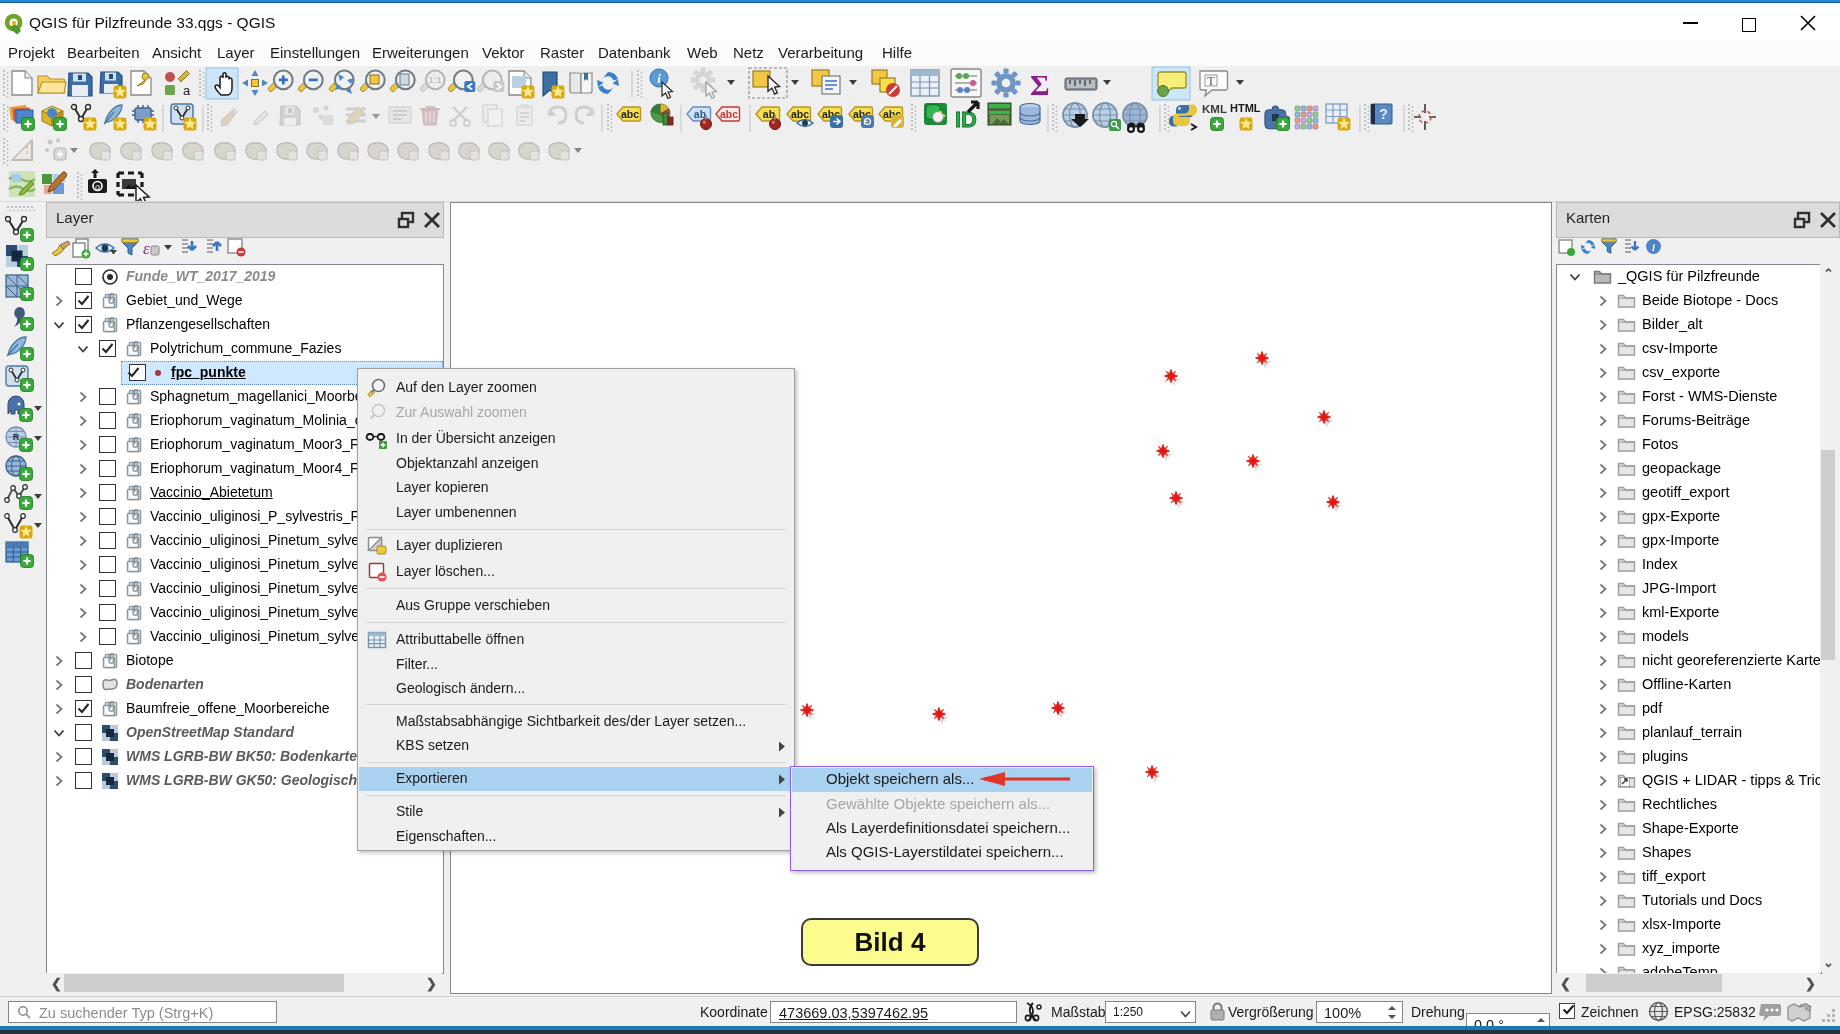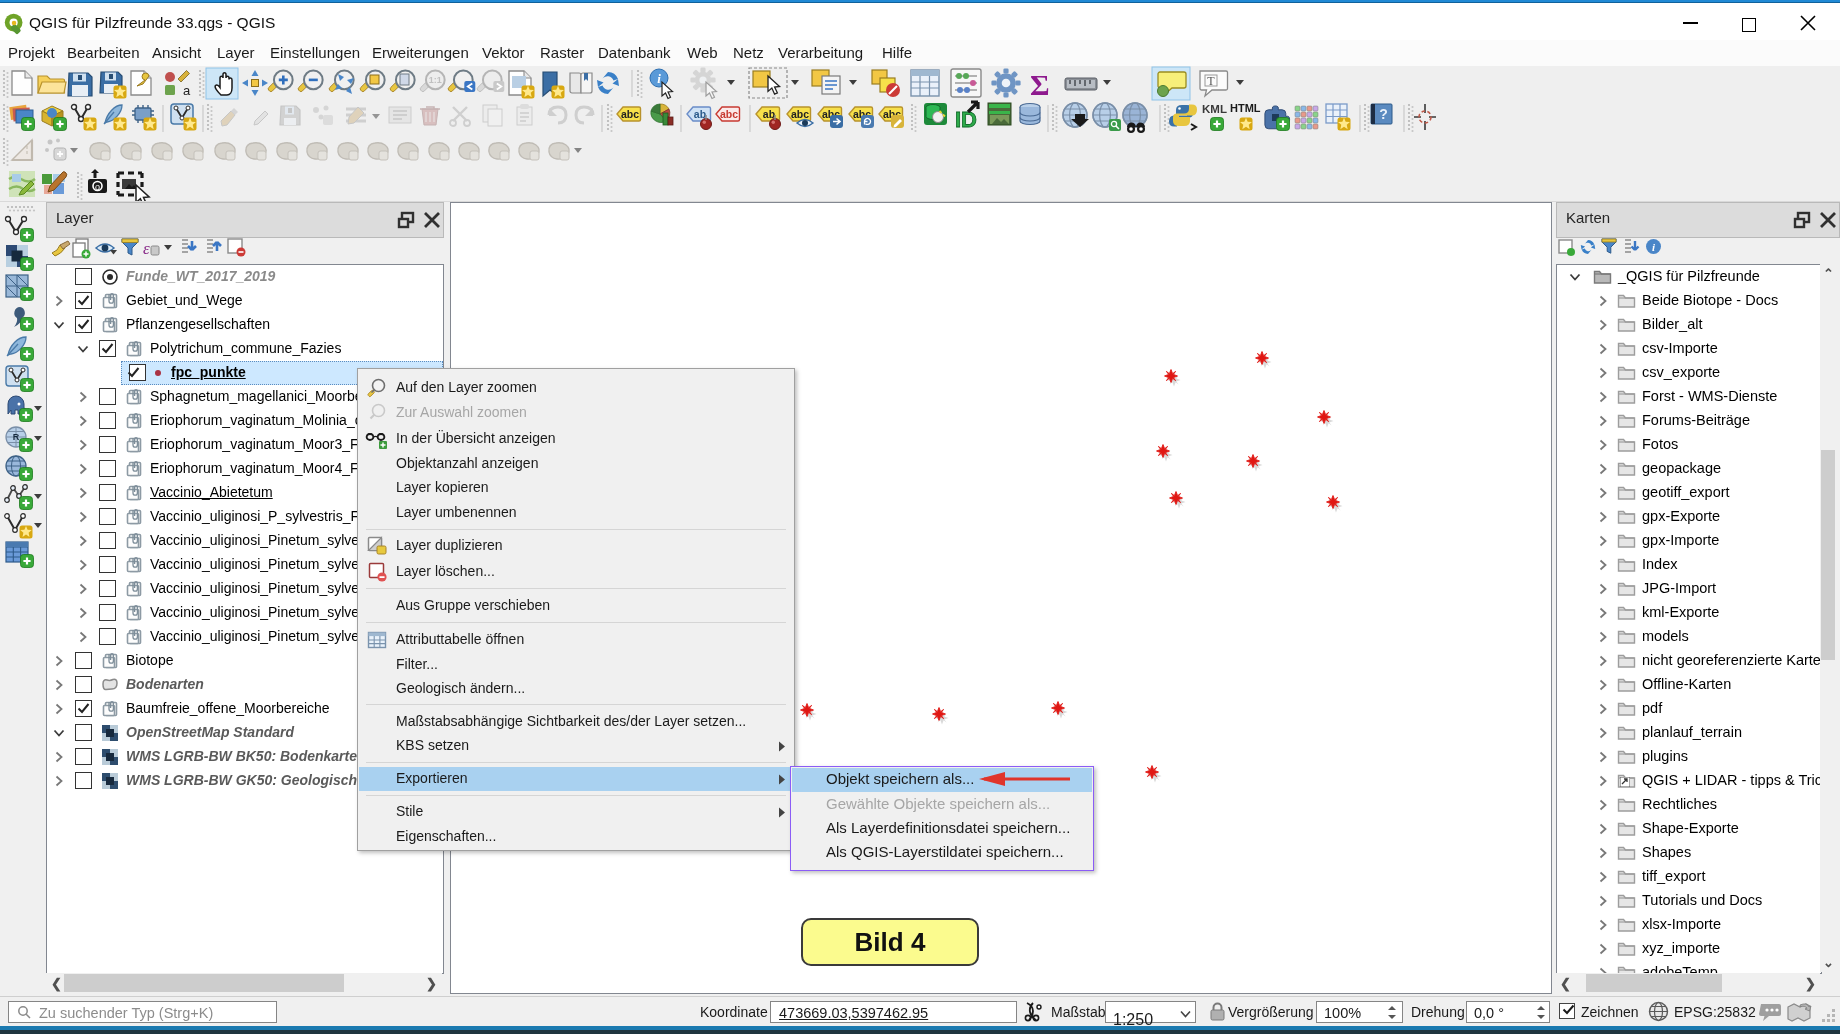--- a/index.html
+++ b/index.html
@@ -1575,39 +1575,39 @@
       <span style="position:absolute;left:8px;top:3px;font-size:14.5px;text-decoration:underline;">473669.03,5397462.95</span>
     </div>
   <svg class="abs" style="left:1023px;top:4px" width="21" height="22" viewBox="0 0 21 22">
       <path d="M4 2 q6 3 6 8 q0 5 -4 9 M10 2 q-4 4 -3 9 q1 5 6 8" fill="none" stroke="#1a1a1a" stroke-width="1.8"></path>
       <circle cx="5" cy="17" r="2.6" fill="none" stroke="#1a1a1a" stroke-width="1.6"></circle>
       <circle cx="13" cy="17" r="2.6" fill="none" stroke="#1a1a1a" stroke-width="1.6"></circle>
       <circle cx="16" cy="6" r="2" fill="#fff" stroke="#1a1a1a" stroke-width="1.4"></circle>
     </svg>
   <span class="sb-label" style="left:1051px">Maßstab</span>
   <div class="sb-box" style="left:1105px;top:4px;width:91px;">
-      <span style="position:absolute;left:7px;top:9px;font-size:16px;">1:250</span>
+      <span style="position:absolute;left:7px;top:3px;font-size:12px;">1:250</span>
     <svg class="abs" style="left:74px;top:8px" width="11" height="8" viewBox="0 0 11 8">
         <path d="M1 1.5 L5.5 6.5 L10 1.5" fill="none" stroke="#444" stroke-width="1.6"></path>
       </svg>
     </div>
   <svg class="abs" style="left:1209px;top:5px" width="17" height="20" viewBox="0 0 17 20">
       <rect x="2" y="8" width="13" height="10" rx="1.5" fill="#b0b0b0" stroke="#7a7a7a"></rect>
       <path d="M4.5 8 V5.5 a4 4 0 0 1 8 0 V8" fill="none" stroke="#7a7a7a" stroke-width="2"></path>
     </svg>
   <span class="sb-label" style="left:1228px">Vergrößerung</span>
   <div class="sb-box" style="left:1316px;top:4px;width:87px;">
       <span style="position:absolute;left:7px;top:3px;font-size:14.5px;">100%</span>
     <svg class="abs" style="left:68px;top:1px" width="14" height="19" viewBox="0 0 14 19">
         <path d="M3 7 L7 3 L11 7 Z" fill="#555"></path>
         <path d="M3 12 L7 16 L11 12 Z" fill="#555"></path>
       </svg>
     </div>
   <span class="sb-label" style="left:1411px">Drehung</span>
-  <div class="sb-box" style="left:1466px;top:4px;width:84px;">
+  <div class="sb-box" style="left:1466px;top:16px;width:84px;">
       <span style="position:absolute;left:7px;top:3px;font-size:14.5px;">0,0 °</span>
     <svg class="abs" style="left:67px;top:1px" width="14" height="19" viewBox="0 0 14 19">
         <path d="M3 7 L7 3 L11 7 Z" fill="#555"></path>
         <path d="M3 12 L7 16 L11 12 Z" fill="#555"></path>
       </svg>
     </div>
   <div class="abs" style="left:1559px;top:6px;width:16px;height:16px;border:1.6px solid #444;background:#fff;box-sizing:border-box;"></div>
   <svg class="abs" style="left:1560px;top:4px" width="17" height="17" viewBox="0 0 17 17">
       <path d="M3.5 8.5 L7 12 L13.5 4.5" fill="none" stroke="#1a1a1a" stroke-width="2"></path>
     </svg>

